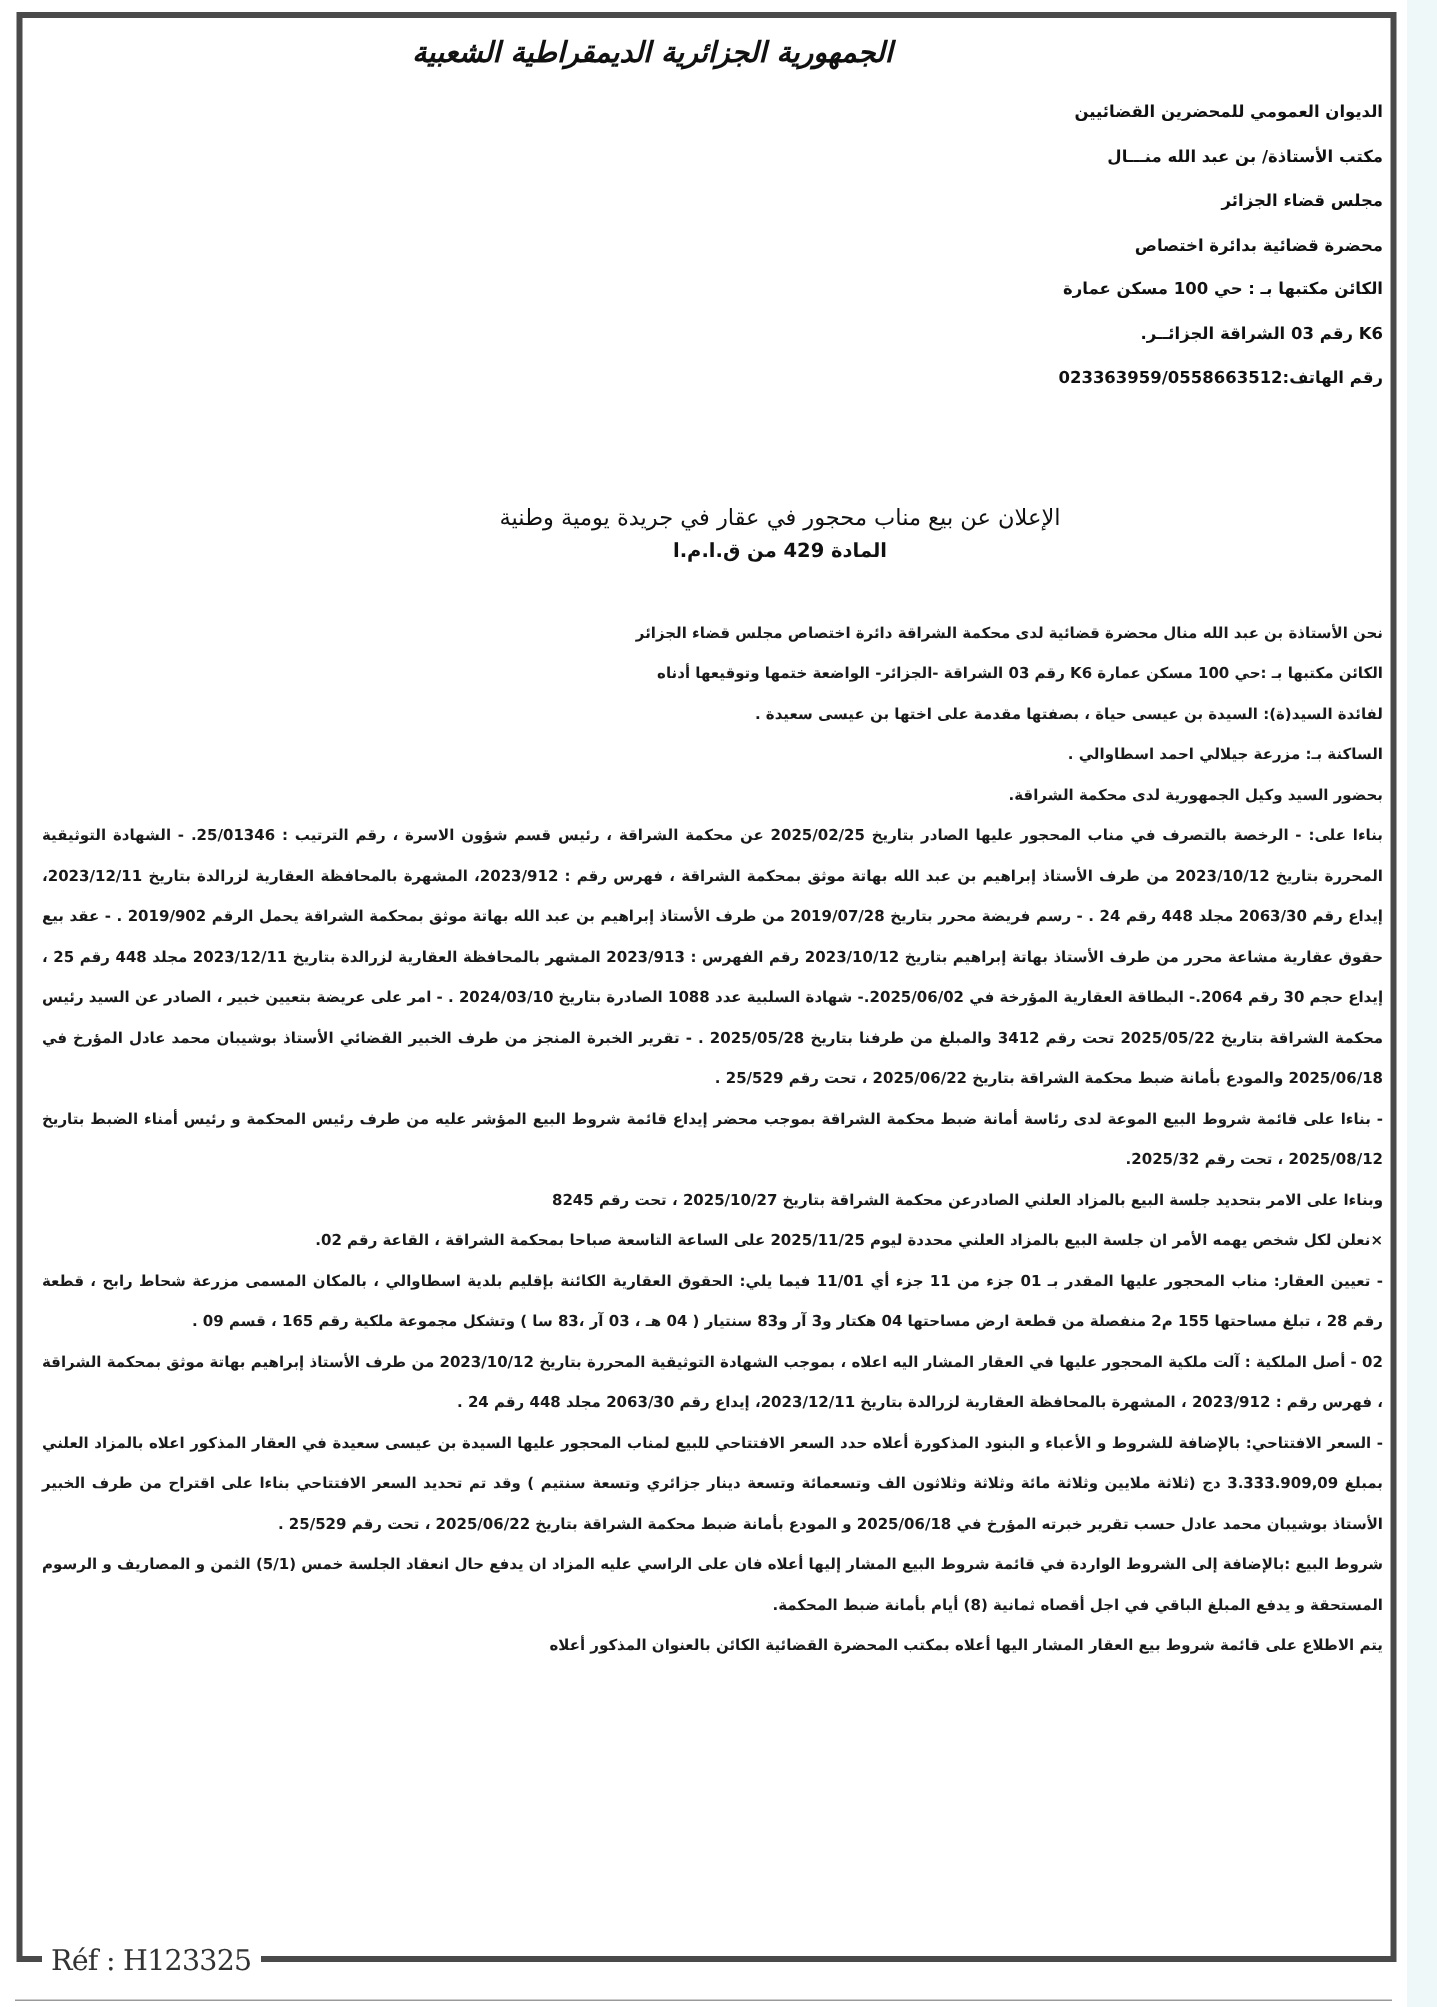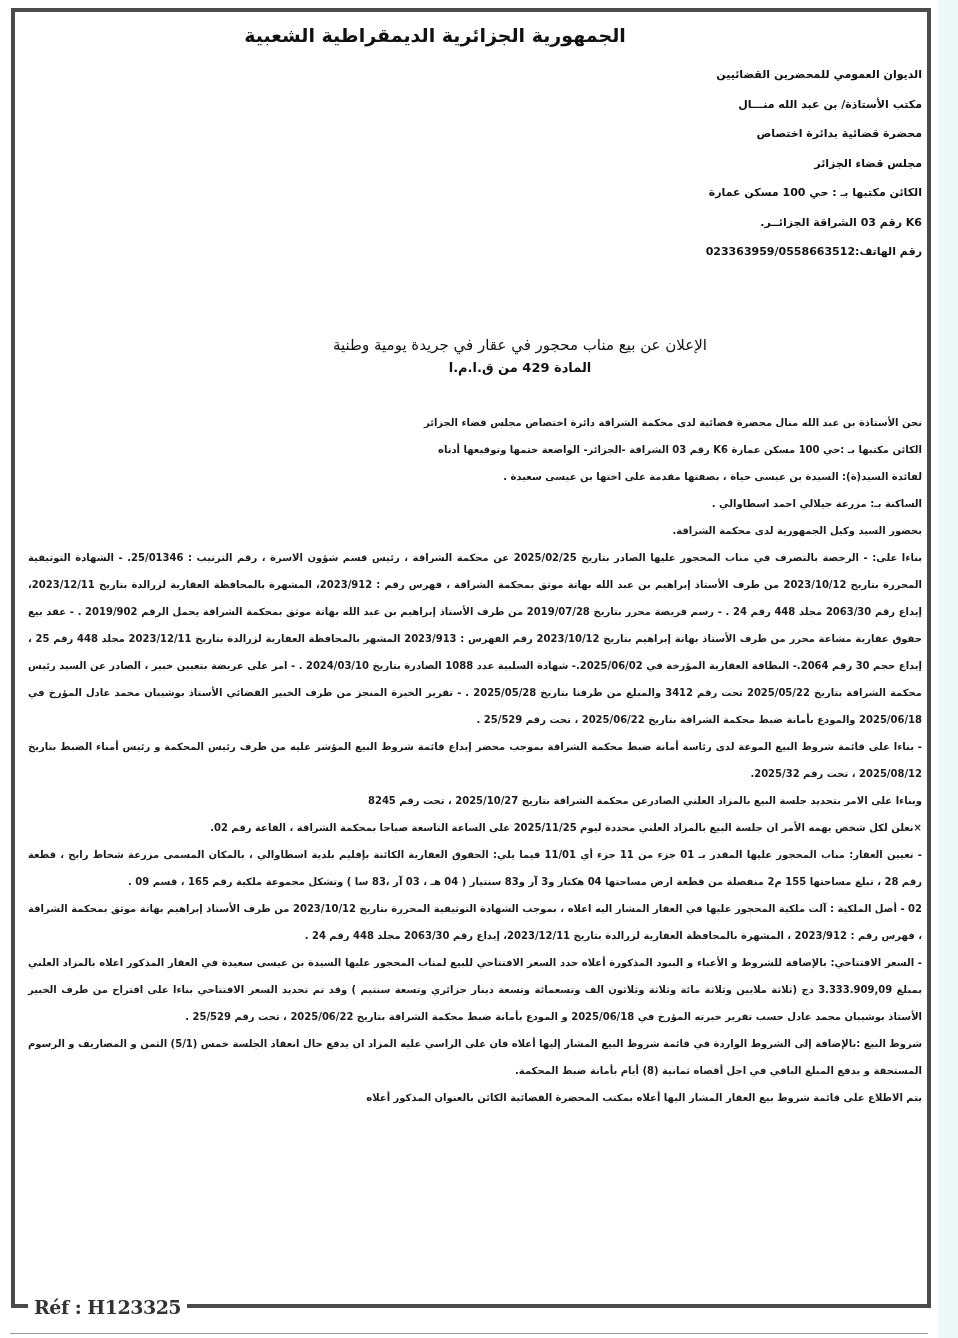--- a/index.html
+++ b/index.html
@@ -7,28 +7,29 @@
     width:958px; height:1338px; background:#ffffff; position:relative; overflow:hidden;
     font-family:"DejaVu Sans", sans-serif; color:#1a1a1a;
   }
   .strip { position:absolute; top:0; right:0; width:20px; height:1338px; background:#eef8f8; }
   .frame {
     position:absolute; left:11px; top:8px; width:920px; height:1300px;
     border:4px solid #4a4a4a; box-sizing:border-box; background:#ffffff;
   }
   .ref {
     position:absolute; left:28px; top:1296px; padding:0 6px; background:#fff;
-    font-family:"DejaVu Serif", serif; font-weight:bold; font-size:19px; color:#333;
+    font-family:"DejaVu Serif", serif; font-weight:normal; font-size:19px; color:#333;
     letter-spacing:-0.5px;
   }
   .hr-bottom { position:absolute; left:10px; right:30px; top:1333px; height:1px; background:#999; }
   .content { position:absolute; left:28px; right:36px; top:18px; direction:rtl; text-align:right; }
   .title {
     text-align:center; font-weight:bold; font-size:19px; margin-top:6px; color:#111;
     padding-right:80px;
+    font-style:italic;
   }
   .office { margin-top:14px; font-weight:bold; font-size:11px; line-height:29.5px; color:#111; }
   .office div { white-space:nowrap; }
   .ann-title {
     text-align:center; font-weight:normal; font-size:15px; margin-top:69px; color:#111;
     padding-left:90px;
   }
   .ann-sub {
     text-align:center; font-weight:bold; font-size:13px; margin-top:6px; color:#111;
     padding-left:90px;
@@ -42,22 +43,22 @@
 <div class="strip"></div>
 
 <div class="frame"></div>
 
 <div class="content">
   <div class="title">الجمهورية الجزائرية الديمقراطية الشعبية</div>
 
   <div class="office">
     <div>الديوان العمومي للمحضرين القضائيين</div>
     <div>مكتب الأستاذة/ بن عبد الله منـــال</div>
+    <div>مجلس قضاء الجزائر</div>
     <div>محضرة قضائية بدائرة اختصاص</div>
-    <div>مجلس قضاء الجزائر</div>
     <div>الكائن مكتبها بـ : حي 100 مسكن عمارة</div>
     <div>K6 رقم 03 الشراقة الجزائــر.</div>
     <div>رقم الهاتف:023363959/0558663512</div>
   </div>
 
   <div class="ann-title">الإعلان عن بيع مناب محجور في عقار في جريدة يومية وطنية</div>
   <div class="ann-sub">المادة 429 من ق.ا.م.ا</div>
 
   <div class="body">
     <p>نحن الأستاذة بن عبد الله منال محضرة قضائية لدى محكمة الشراقة دائرة اختصاص مجلس قضاء الجزائر</p>

